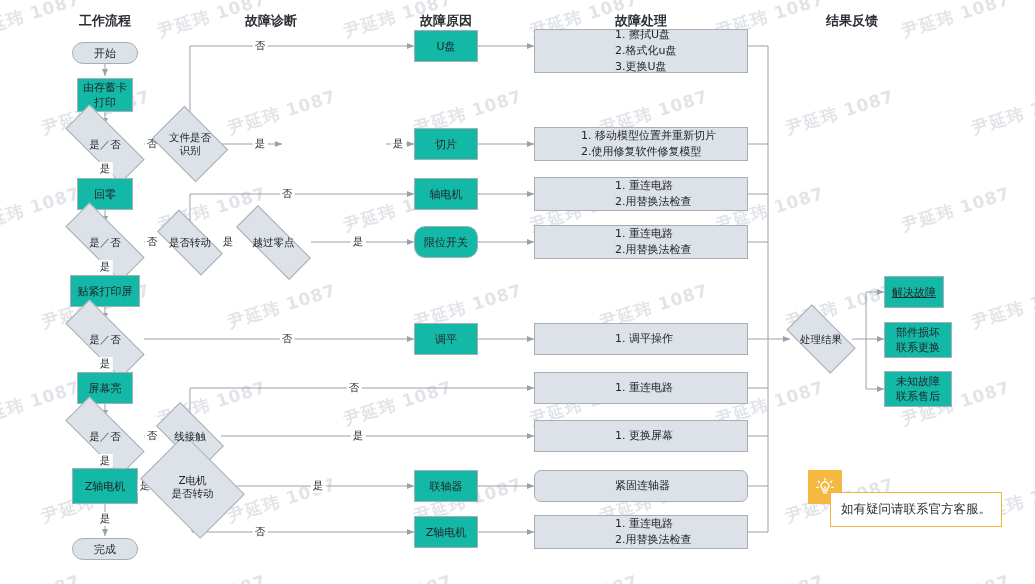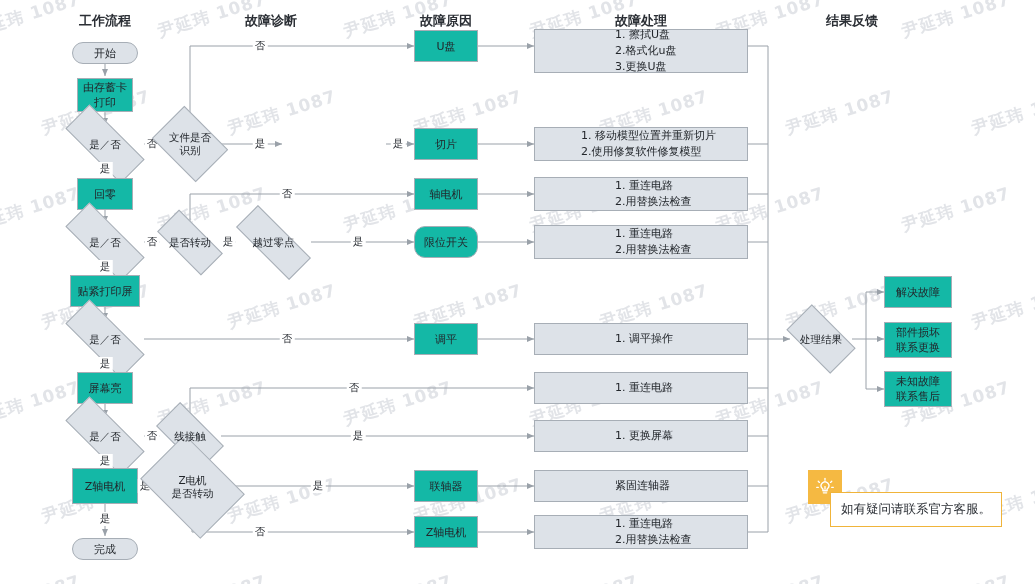--- a/index.html
+++ b/index.html
@@ -281,33 +281,33 @@
     </div>
     <div class="tbox" style="left:534px;top:323px;width:214px;height:32px;">
       <span>1. 调平操作</span>
     </div>
     <div class="tbox" style="left:534px;top:372px;width:214px;height:32px;">
       <span>1. 重连电路</span>
     </div>
     <div class="tbox" style="left:534px;top:420px;width:214px;height:32px;">
       <span>1. 更换屏幕</span>
     </div>
-    <div class="tbox" style="left:534px;top:470px;width:214px;height:32px;">
+    <div class="tbox" style="left:534px;top:470px;width:214px;height:32px;border-radius:7px;">
       <span>紧固连轴器</span>
     </div>
     <div class="tbox" style="left:534px;top:515px;width:214px;height:34px;">
       <span>1. 重连电路<br>2.用替换法检查</span>
     </div>
 
     <div class="diamond" style="left:790px;top:321px;width:62px;height:36px;">
       <div class="dshape"></div>
       <div class="dtext">处理结果</div>
     </div>
 
-    <div class="node proc" style="left:884px;top:276px;width:68px;height:32px;">
+    <div class="node proc" style="left:884px;top:276px;width:60px;height:32px;text-decoration:underline;">
       <span>解决故障</span>
     </div>
     <div class="node proc" style="left:884px;top:322px;width:68px;height:36px;">
       <span>部件损坏<br>联系更换</span>
     </div>
     <div class="node proc" style="left:884px;top:371px;width:68px;height:36px;">
       <span>未知故障<br>联系售后</span>
     </div>
 
     <div id="note" style="left:808px;top:470px;width:195px;height:58px;">

